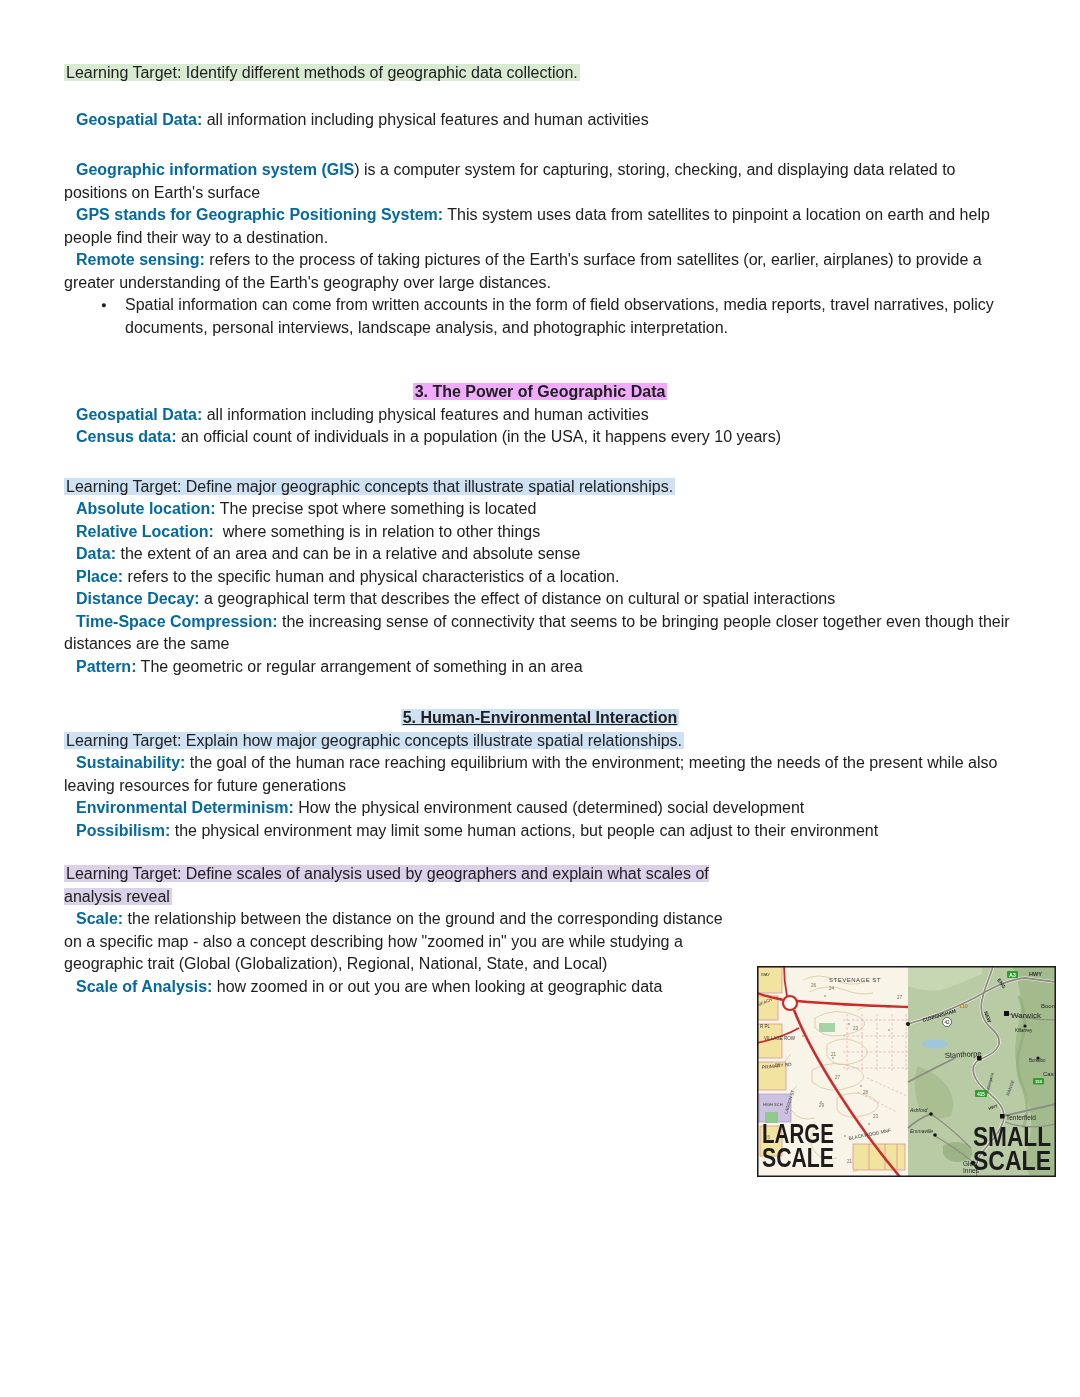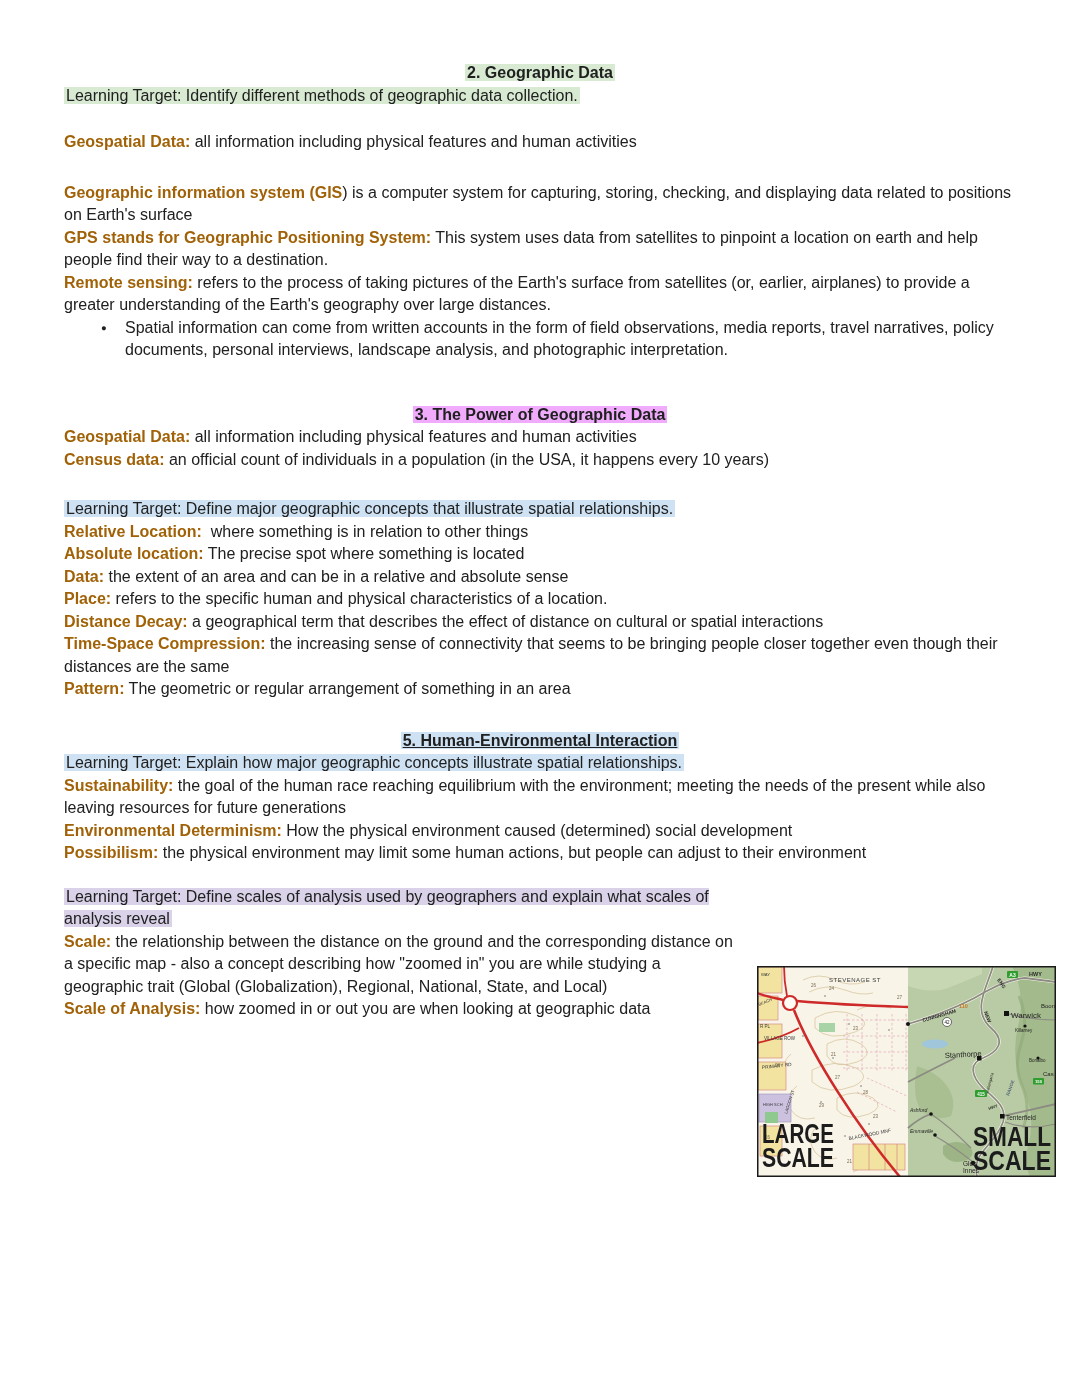--- a/index.html
+++ b/index.html
@@ -3,57 +3,56 @@
 <meta charset="utf-8">
 <style>
   html,body{margin:0;padding:0;background:#e8e8e8;}
   .page{width:1080px;height:1397px;background:#ffffff;position:relative;overflow:hidden;
         font-family:"Liberation Sans",sans-serif;font-size:16px;line-height:22.5px;color:#202020;}
   .content{padding:62px 64px 0 64px;width:952px;box-sizing:content-box;}
   .sec{margin:0;}
   .heading{text-align:center;font-weight:700;}
   .hl{padding:0 2px;}
   .line{margin:0;}
-  .term{font-weight:700;color:#a16207;}
+  .term{font-weight:700;color:#0369a1;margin-left:12px;}
   .def{white-space:pre-wrap;}
   .bullet{position:relative;padding-left:61px;}
   .dot{position:absolute;left:37px;top:0;font-size:9.5px;line-height:22.5px;}
   #s2 .lt-line{margin-bottom:24px;}
   #s2 .entry-0{margin-bottom:28px;}
   #s3{margin-top:42px;}
   #s4{margin-top:27px;}
   #s5{margin-top:29px;}
   #s6{margin-top:21px;width:672px;}
   .figure{position:absolute;left:757px;top:966px;width:299px;height:211px;}
   .figure svg{display:block;}
   svg text{font-family:"Liberation Sans",sans-serif;}
 </style>
 </head>
 <body>
 
 <div class="page">
   <div class="content">
       <section id="s2" class="sec">
-        <div class="heading"><span class="hl" style="background: rgb(217, 234, 211);">2. Geographic Data</span></div>
         <p class="line lt-line"><span class="hl" style="background: rgb(217, 234, 211);">Learning Target: Identify different methods of geographic data collection.</span></p>
         <p class="line entry entry-0"><b class="term">Geospatial Data:</b><span class="def"> all information including physical features and human activities</span></p>
         <p class="line entry entry-1"><b class="term">Geographic information system (GIS</b><span class="def">) is a computer system for capturing, storing, checking, and displaying data related to positions on Earth's surface</span></p>
         <p class="line entry entry-2"><b class="term">GPS stands for Geographic Positioning System:</b><span class="def"> This system uses data from satellites to pinpoint a location on earth and help people find their way to a destination.</span></p>
         <p class="line entry entry-3"><b class="term">Remote sensing:</b><span class="def"> refers to the process of taking pictures of the Earth's surface from satellites (or, earlier, airplanes) to provide a greater understanding of the Earth's geography over large distances.</span></p>
         <p class="line entry entry-4 bullet"><span class="dot">●</span><span class="def">Spatial information can come from written accounts in the form of field observations, media reports, travel narratives, policy documents, personal interviews, landscape analysis, and photographic interpretation.</span></p>
       </section>
       <section id="s3" class="sec">
         <div class="heading"><span class="hl" style="background: #f0abfc;">3. The Power of Geographic Data</span></div>
         <p class="line entry entry-0"><b class="term">Geospatial Data:</b><span class="def"> all information including physical features and human activities</span></p>
         <p class="line entry entry-1"><b class="term">Census data:</b><span class="def"> an official count of individuals in a population (in the USA, it happens every 10 years)</span></p>
       </section>
       <section id="s4" class="sec">
         <p class="line lt-line"><span class="hl" style="background: rgb(207, 226, 243);">Learning Target: Define major geographic concepts that illustrate spatial relationships.</span></p>
+        <p class="line entry entry-0"><b class="term">Absolute location:</b><span class="def"> The precise spot where something is located</span></p>
         <p class="line entry entry-1"><b class="term">Relative Location:</b><span class="def">  where something is in relation to other things</span></p>
-        <p class="line entry entry-0"><b class="term">Absolute location:</b><span class="def"> The precise spot where something is located</span></p>
         <p class="line entry entry-2"><b class="term">Data:</b><span class="def"> the extent of an area and can be in a relative and absolute sense</span></p>
         <p class="line entry entry-3"><b class="term">Place:</b><span class="def"> refers to the specific human and physical characteristics of a location.</span></p>
         <p class="line entry entry-4"><b class="term">Distance Decay:</b><span class="def"> a geographical term that describes the effect of distance on cultural or spatial interactions</span></p>
         <p class="line entry entry-5"><b class="term">Time-Space Compression:</b><span class="def"> the increasing sense of connectivity that seems to be bringing people closer together even though their distances are the same</span></p>
         <p class="line entry entry-6"><b class="term">Pattern:</b><span class="def"> The geometric or regular arrangement of something in an area</span></p>
       </section>
       <section id="s5" class="sec">
         <div class="heading"><span class="hl" style="background: rgb(207, 226, 243); text-decoration: underline;">5. Human-Environmental Interaction</span></div>
         <p class="line lt-line"><span class="hl" style="background: rgb(207, 226, 243);">Learning Target: Explain how major geographic concepts illustrate spatial relationships.</span></p>
         <p class="line entry entry-0"><b class="term">Sustainability:</b><span class="def"> the goal of the human race reaching equilibrium with the environment; meeting the needs of the present while also leaving resources for future generations</span></p>

